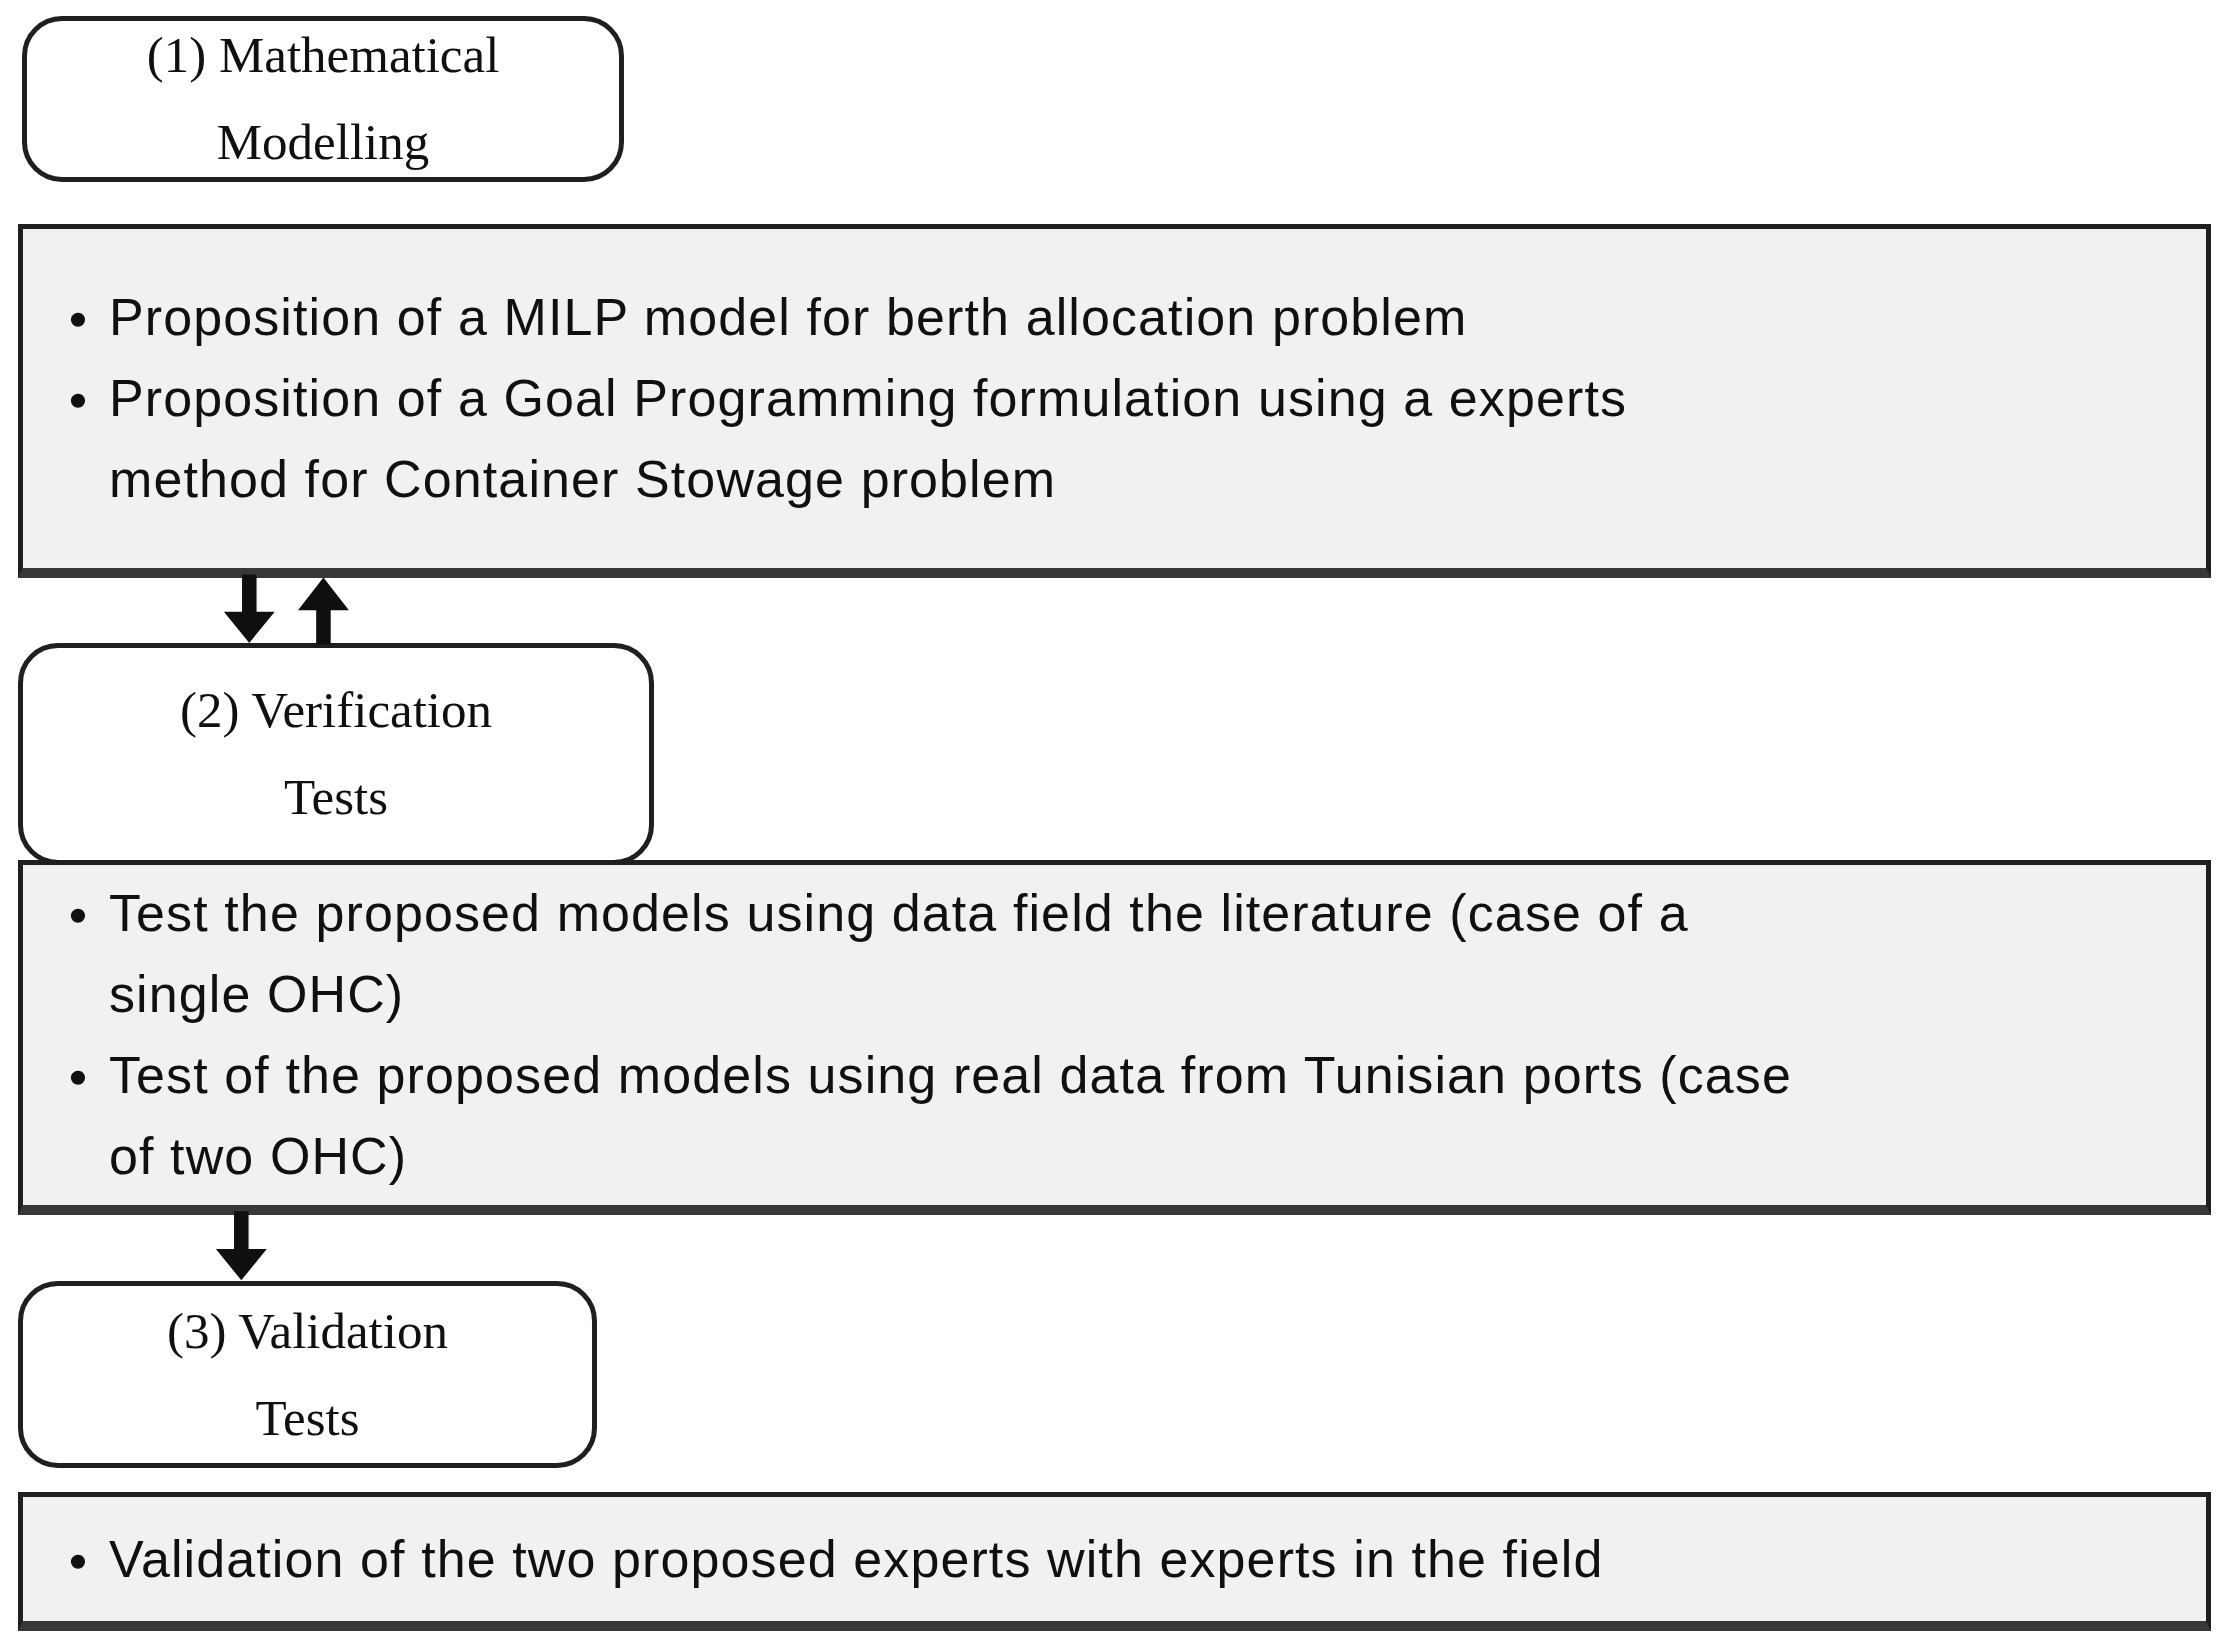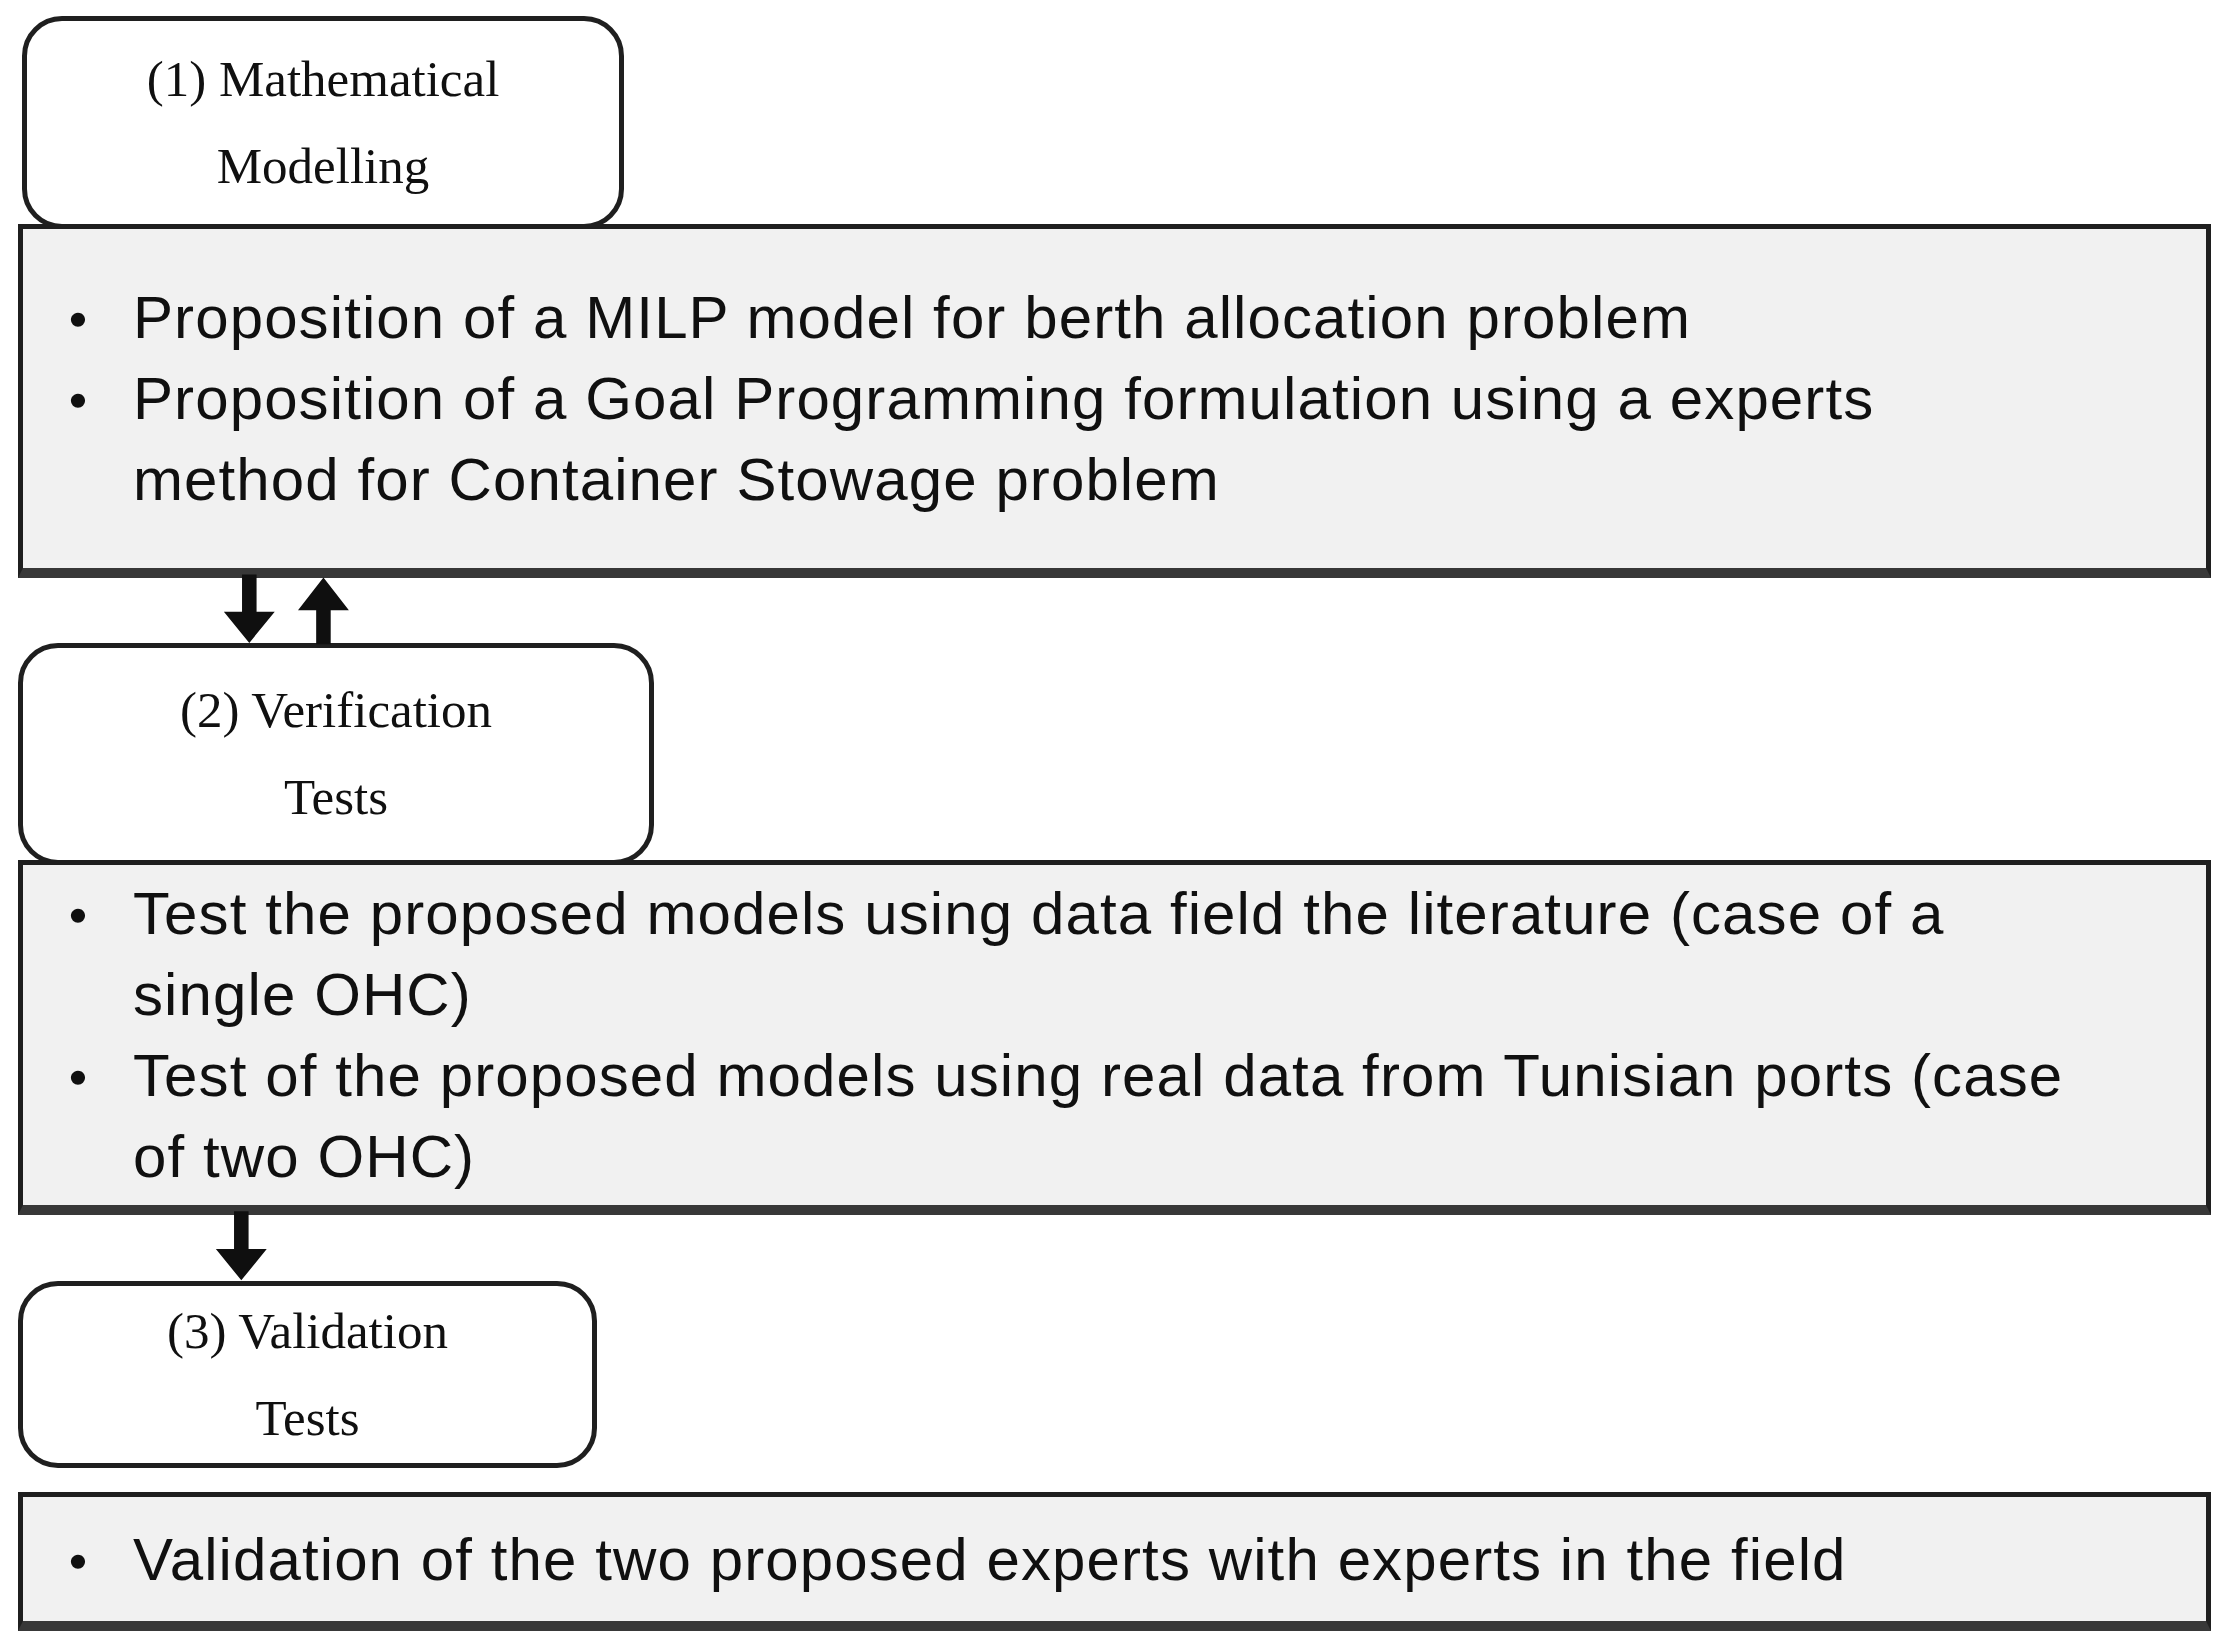--- a/index.html
+++ b/index.html
@@ -29,21 +29,21 @@
     display: flex;
     align-items: center;
     justify-content: center;
     text-align: center;
     font-family: "Liberation Serif", serif;
     font-size: 51px;
     line-height: 1.7;
     white-space: pre-line;
     color: var(--text);
   }
-  .hb1 { left: 22px;  top: 16px;   width: 602px; height: 213px; }
+  .hb1 { left: 22px;  top: 16px;   width: 602px; height: 166px; }
   .hb2 { left: 18px;  top: 643px;  width: 636px; height: 222px; }
   .hb3 { left: 18px;  top: 1281px; width: 579px; height: 187px; }
 
   
   .content-box {
     position: absolute;
     left: 18px;
     width: 2193px;
     background: var(--panel);
     border: 5.8px solid var(--border);
@@ -60,26 +60,25 @@
   .bullet-list { list-style: none; }
   .bullet-row { display: flex; align-items: flex-start; }
   .bullet-marker {
     flex: 0 0 86px;
     padding-left: 45px;
     font-size: 33px;
     line-height: 81px;
   }
   .bullet-text {
     flex: 1 1 auto;
-    font-size: 60px;
+    font-size: 52px;
     letter-spacing: 1.1px;
     line-height: 81px;
     white-space: pre-line;
     padding-right: 22px;
-    margin-left: 24px;
   }
 
   .arrow-layer {
     position: absolute;
     left: 0; top: 0;
     width: 2227px; height: 1647px;
     z-index: 3;
     pointer-events: none;
   }
   .arrow-shape { fill: var(--arrow); }

